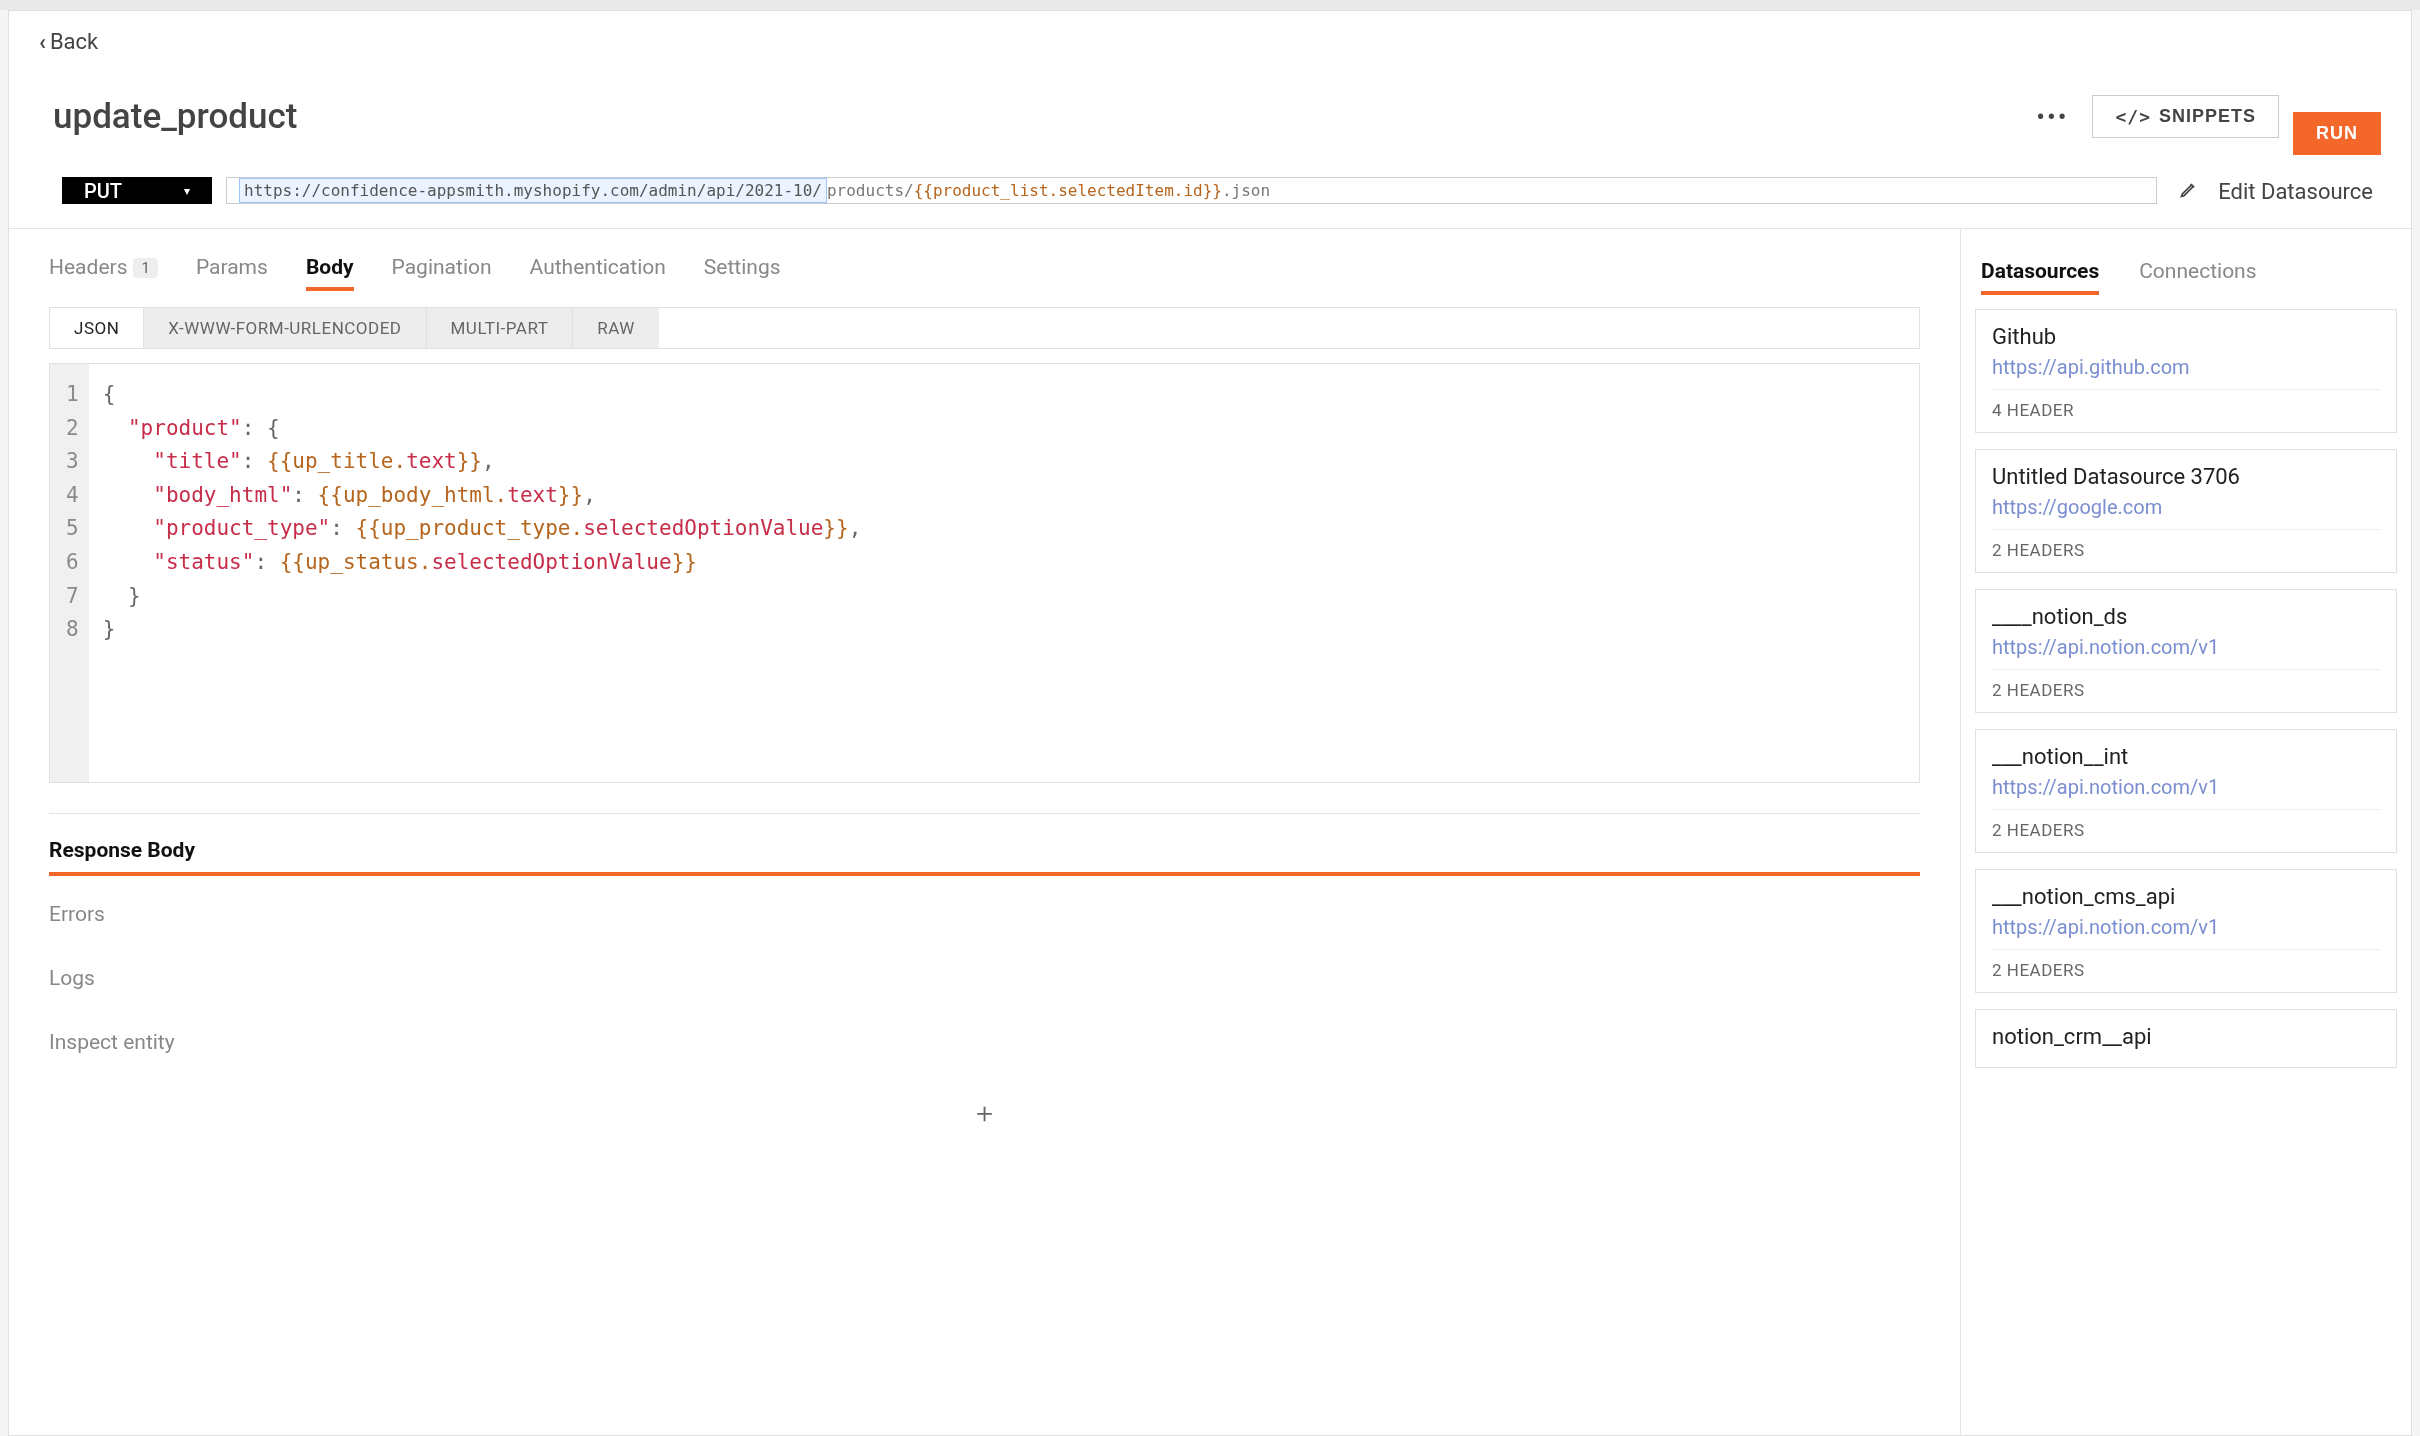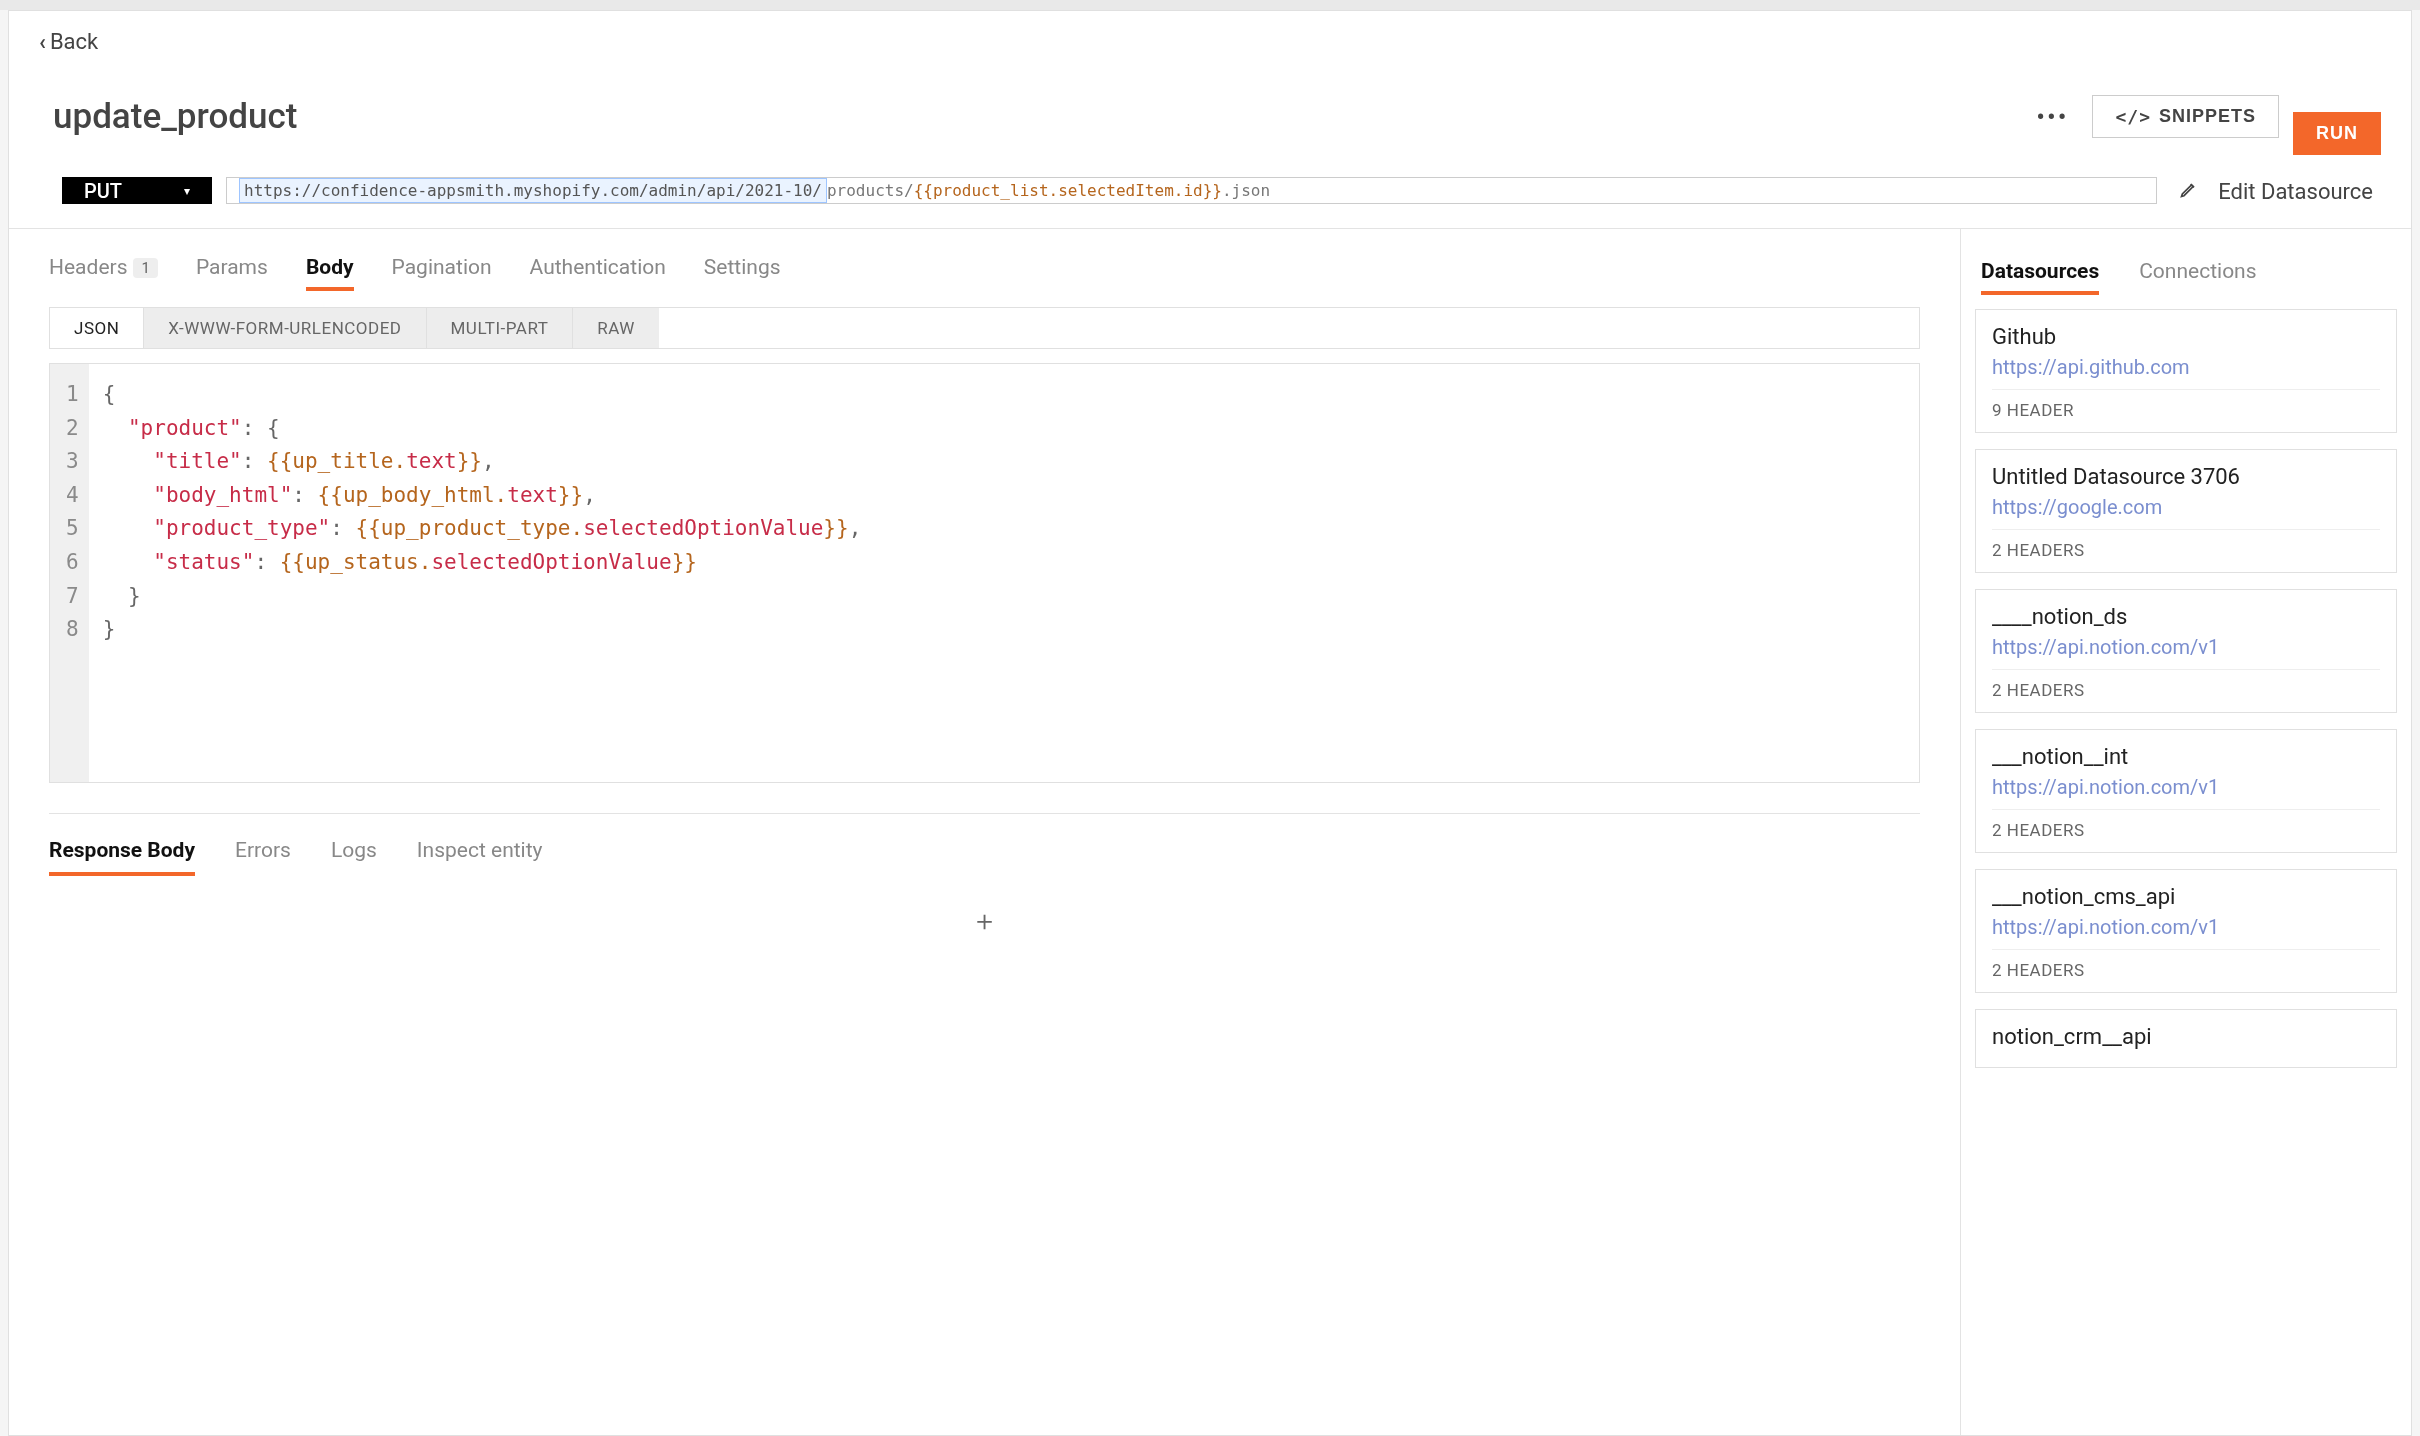--- a/index.html
+++ b/index.html
@@ -37,21 +37,21 @@
   .bt-tab:last-child { border-right: none; }
   .bt-tab.active { background: #fff; color: #222; }
   .code-editor { margin-top: 14px; border: 1px solid #e0e0e0; display: flex; font-family: "SFMono-Regular", Menlo, Consolas, monospace; font-size: 21px; line-height: 1.6; height: 420px; }
   .gutter { background: #f0f0f0; color: #8a8a8a; text-align: right; padding: 14px 10px 14px 16px; user-select: none; }
   .code { padding: 14px 14px; white-space: pre; color: #333; }
   .tok-key { color: #c72c48; }
   .tok-punc { color: #666; }
   .tok-bind { color: #b5651d; }
   .tok-bind .inner { color: #c72c48; }
   .bottom-tabs-wrap { border-top: 1px solid #e3e3e3; margin-top: 30px; }
-  .bottom-tabs { display: flex; gap: 40px; font-size: 21px; color: #888; padding: 14px 0 0 0; }
+  .bottom-tabs { display: flex; gap: 20px; font-size: 21px; color: #888; padding: 14px 0 0 0; flex-direction: column; }
   .bottom-tab { cursor: pointer; padding: 10px 0; position: relative; }
   .bottom-tab.active { color: #111; font-weight: 700; }
   .bottom-tab.active::after { content: ""; position: absolute; left: 0; right: 0; bottom: -4px; height: 4px; background: #f3672a; }
   .plus-area { text-align: center; font-size: 28px; color: #666; padding-top: 30px; }
   .right-tabs { display: flex; gap: 40px; font-size: 21px; color: #888; padding: 10px 10px 0 10px; }
   .right-tab { cursor: pointer; padding: 8px 0; position: relative; }
   .right-tab.active { color: #111; font-weight: 700; }
   .right-tab.active::after { content: ""; position: absolute; left: 0; right: 0; bottom: -4px; height: 4px; background: #f3672a; }
   .ds-list { margin-top: 18px; display: flex; flex-direction: column; gap: 16px; padding: 0 4px; }
   .ds-card { border: 1px solid #e0e0e0; padding: 14px 16px 12px 16px; cursor: pointer; }
@@ -156,21 +156,21 @@
 
     <div class="right-pane">
       <div class="right-tabs" id="right-tabs">
           <div class="right-tab active">Datasources</div>
           <div class="right-tab">Connections</div>
         </div>
       <div class="ds-list" id="ds-list">
           <div class="ds-card">
             <div class="ds-name">Github</div>
             <div class="ds-url">https://api.github.com</div>
-            <div class="ds-meta">9 HEADER</div>
+            <div class="ds-meta">4 HEADER</div>
           </div>
           <div class="ds-card">
             <div class="ds-name">Untitled Datasource 3706</div>
             <div class="ds-url">https://google.com</div>
             <div class="ds-meta">2 HEADERS</div>
           </div>
           <div class="ds-card">
             <div class="ds-name">____notion_ds</div>
             <div class="ds-url">https://api.notion.com/v1</div>
             <div class="ds-meta">2 HEADERS</div>

